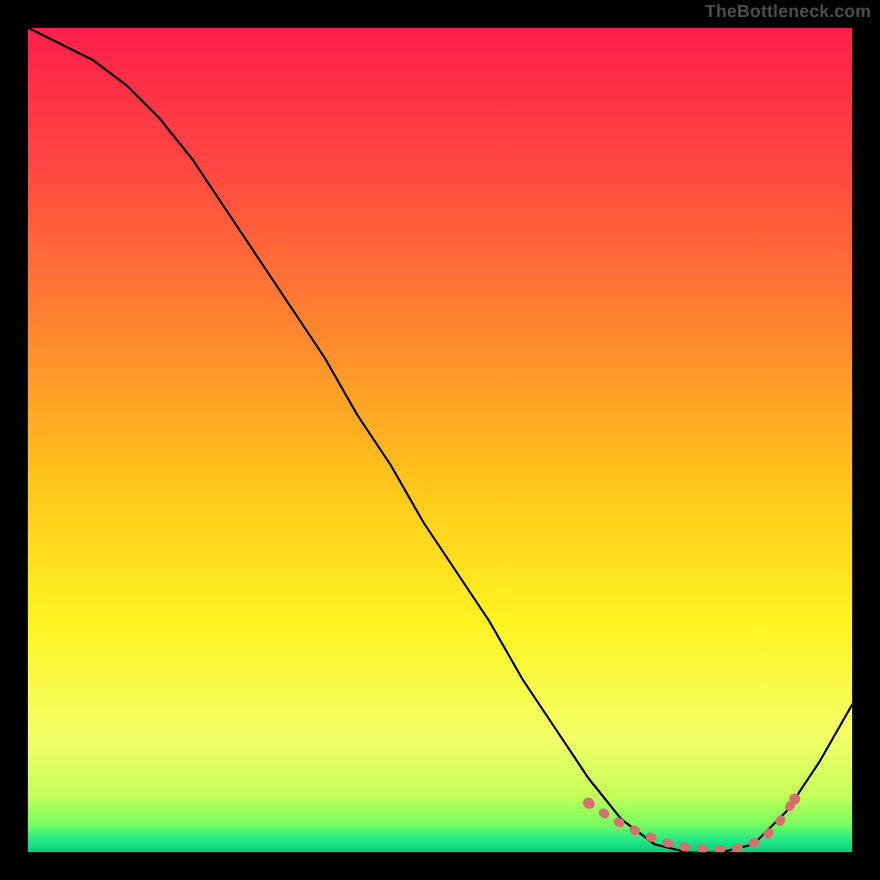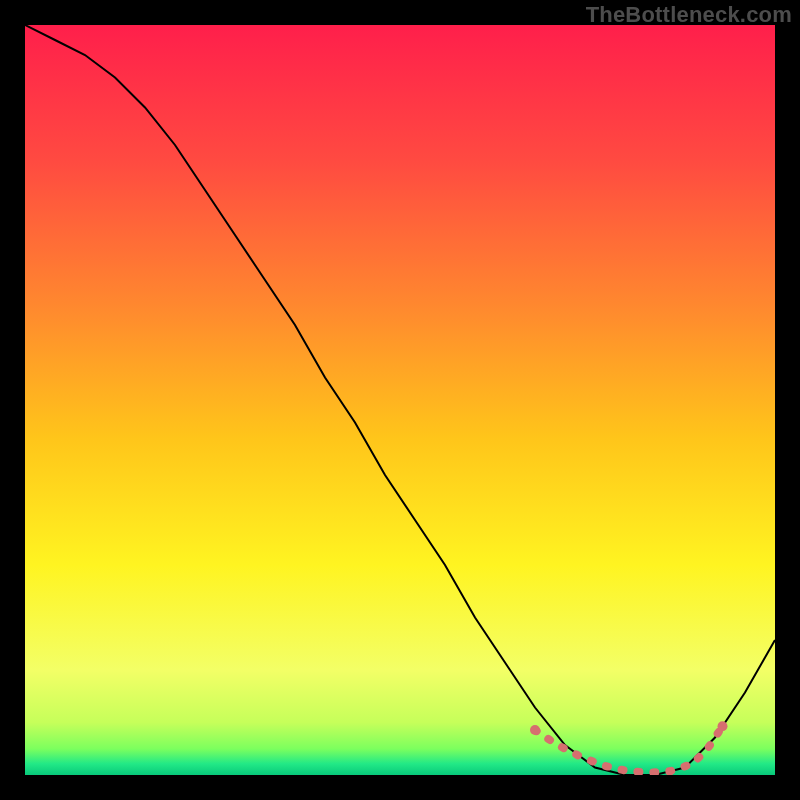--- a/index.html
+++ b/index.html
@@ -15,21 +15,21 @@
     position: relative;
     width: 800px;
     height: 800px;
     background: #000;
   }
   .watermark {
     position: absolute;
     top: 2px;
     right: 8px;
     color: #4d4d4d;
-    font-size: 22px;
+    font-size: 16px;
     font-weight: 600;
     letter-spacing: 0.2px;
     z-index: 10;
   }
   .plot-area {
     position: absolute;
     left: 25px;
     top: 25px;
     width: 750px;
     height: 750px;

